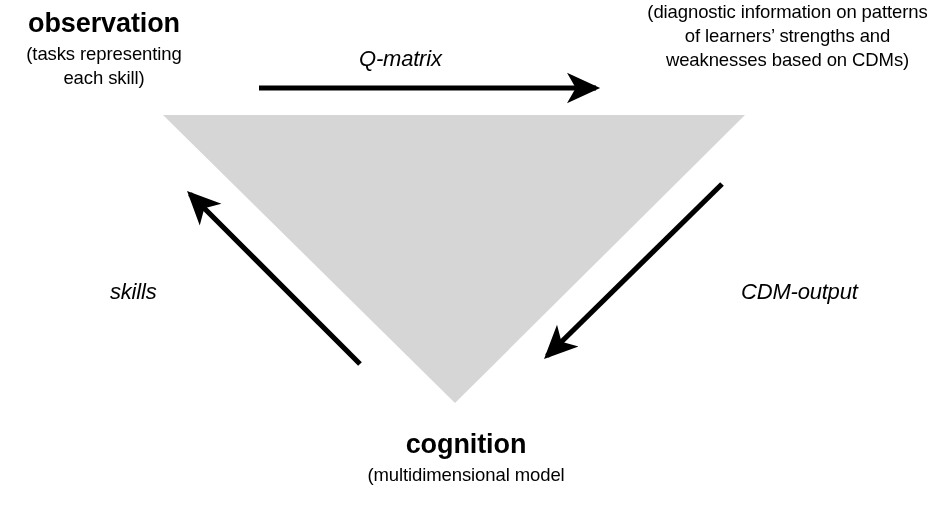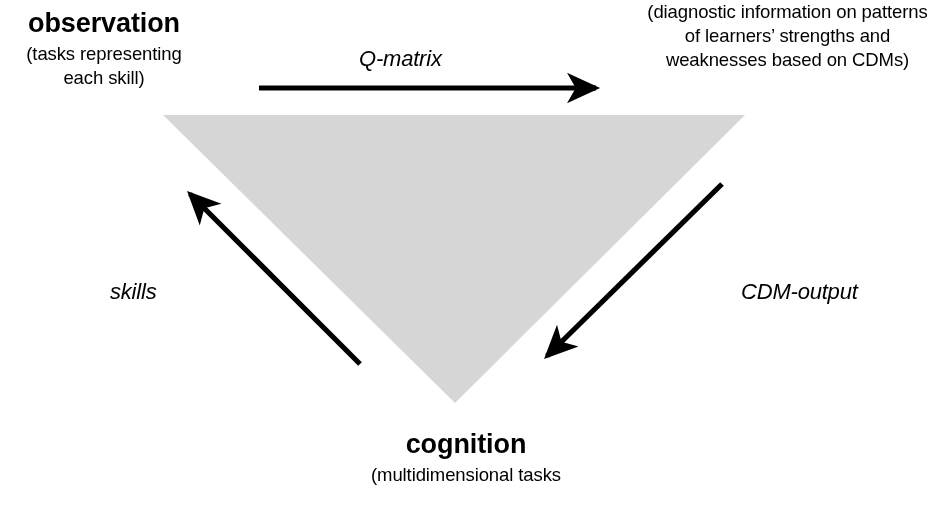--- a/index.html
+++ b/index.html
@@ -108,21 +108,21 @@
   </div>
 
   <div class="label-block" id="label-interpretation">
     <span class="label-sub">(diagnostic information on patterns</span>
     <span class="label-sub">of learners’ strengths and</span>
     <span class="label-sub">weaknesses based on CDMs)</span>
   </div>
 
   <div class="label-block" id="label-cognition">
     <span class="label-title">cognition</span>
-    <span class="label-sub">(multidimensional tasks</span>
+    <span class="label-sub">(multidimensional model</span>
   </div>
 
   <div class="edge-label" id="label-q-matrix">Q-matrix</div>
 
   <div class="edge-label" id="label-skills">skills</div>
 
   <div class="edge-label" id="label-cdm-output">CDM-output</div>
 
 </div>
 

